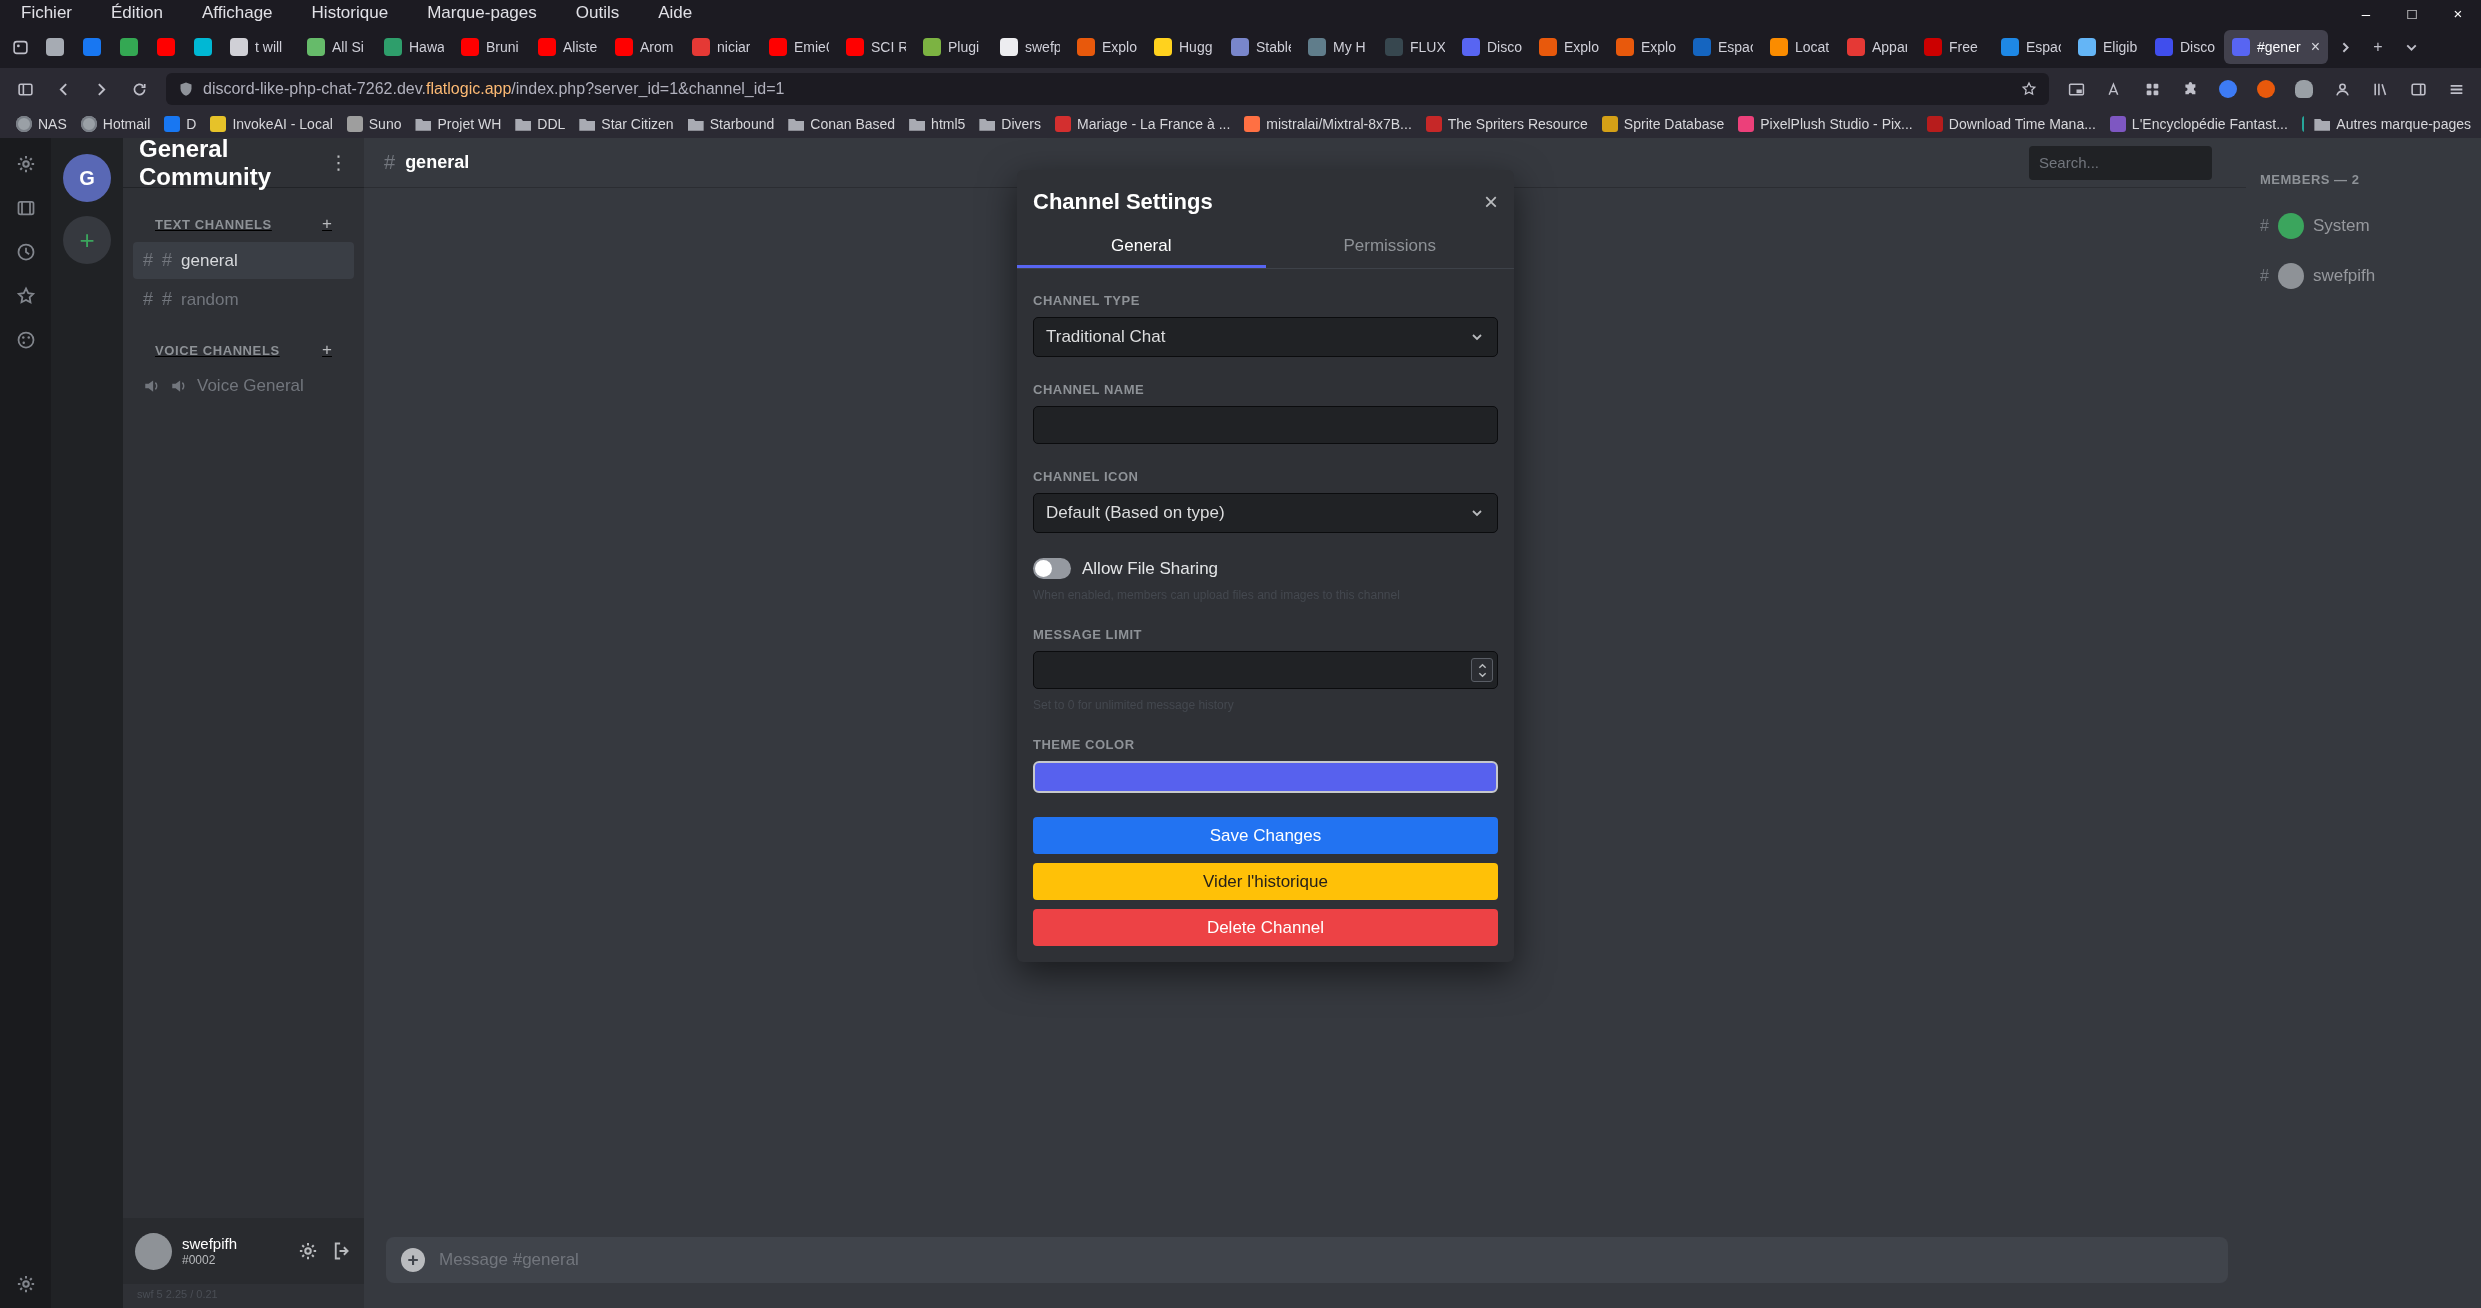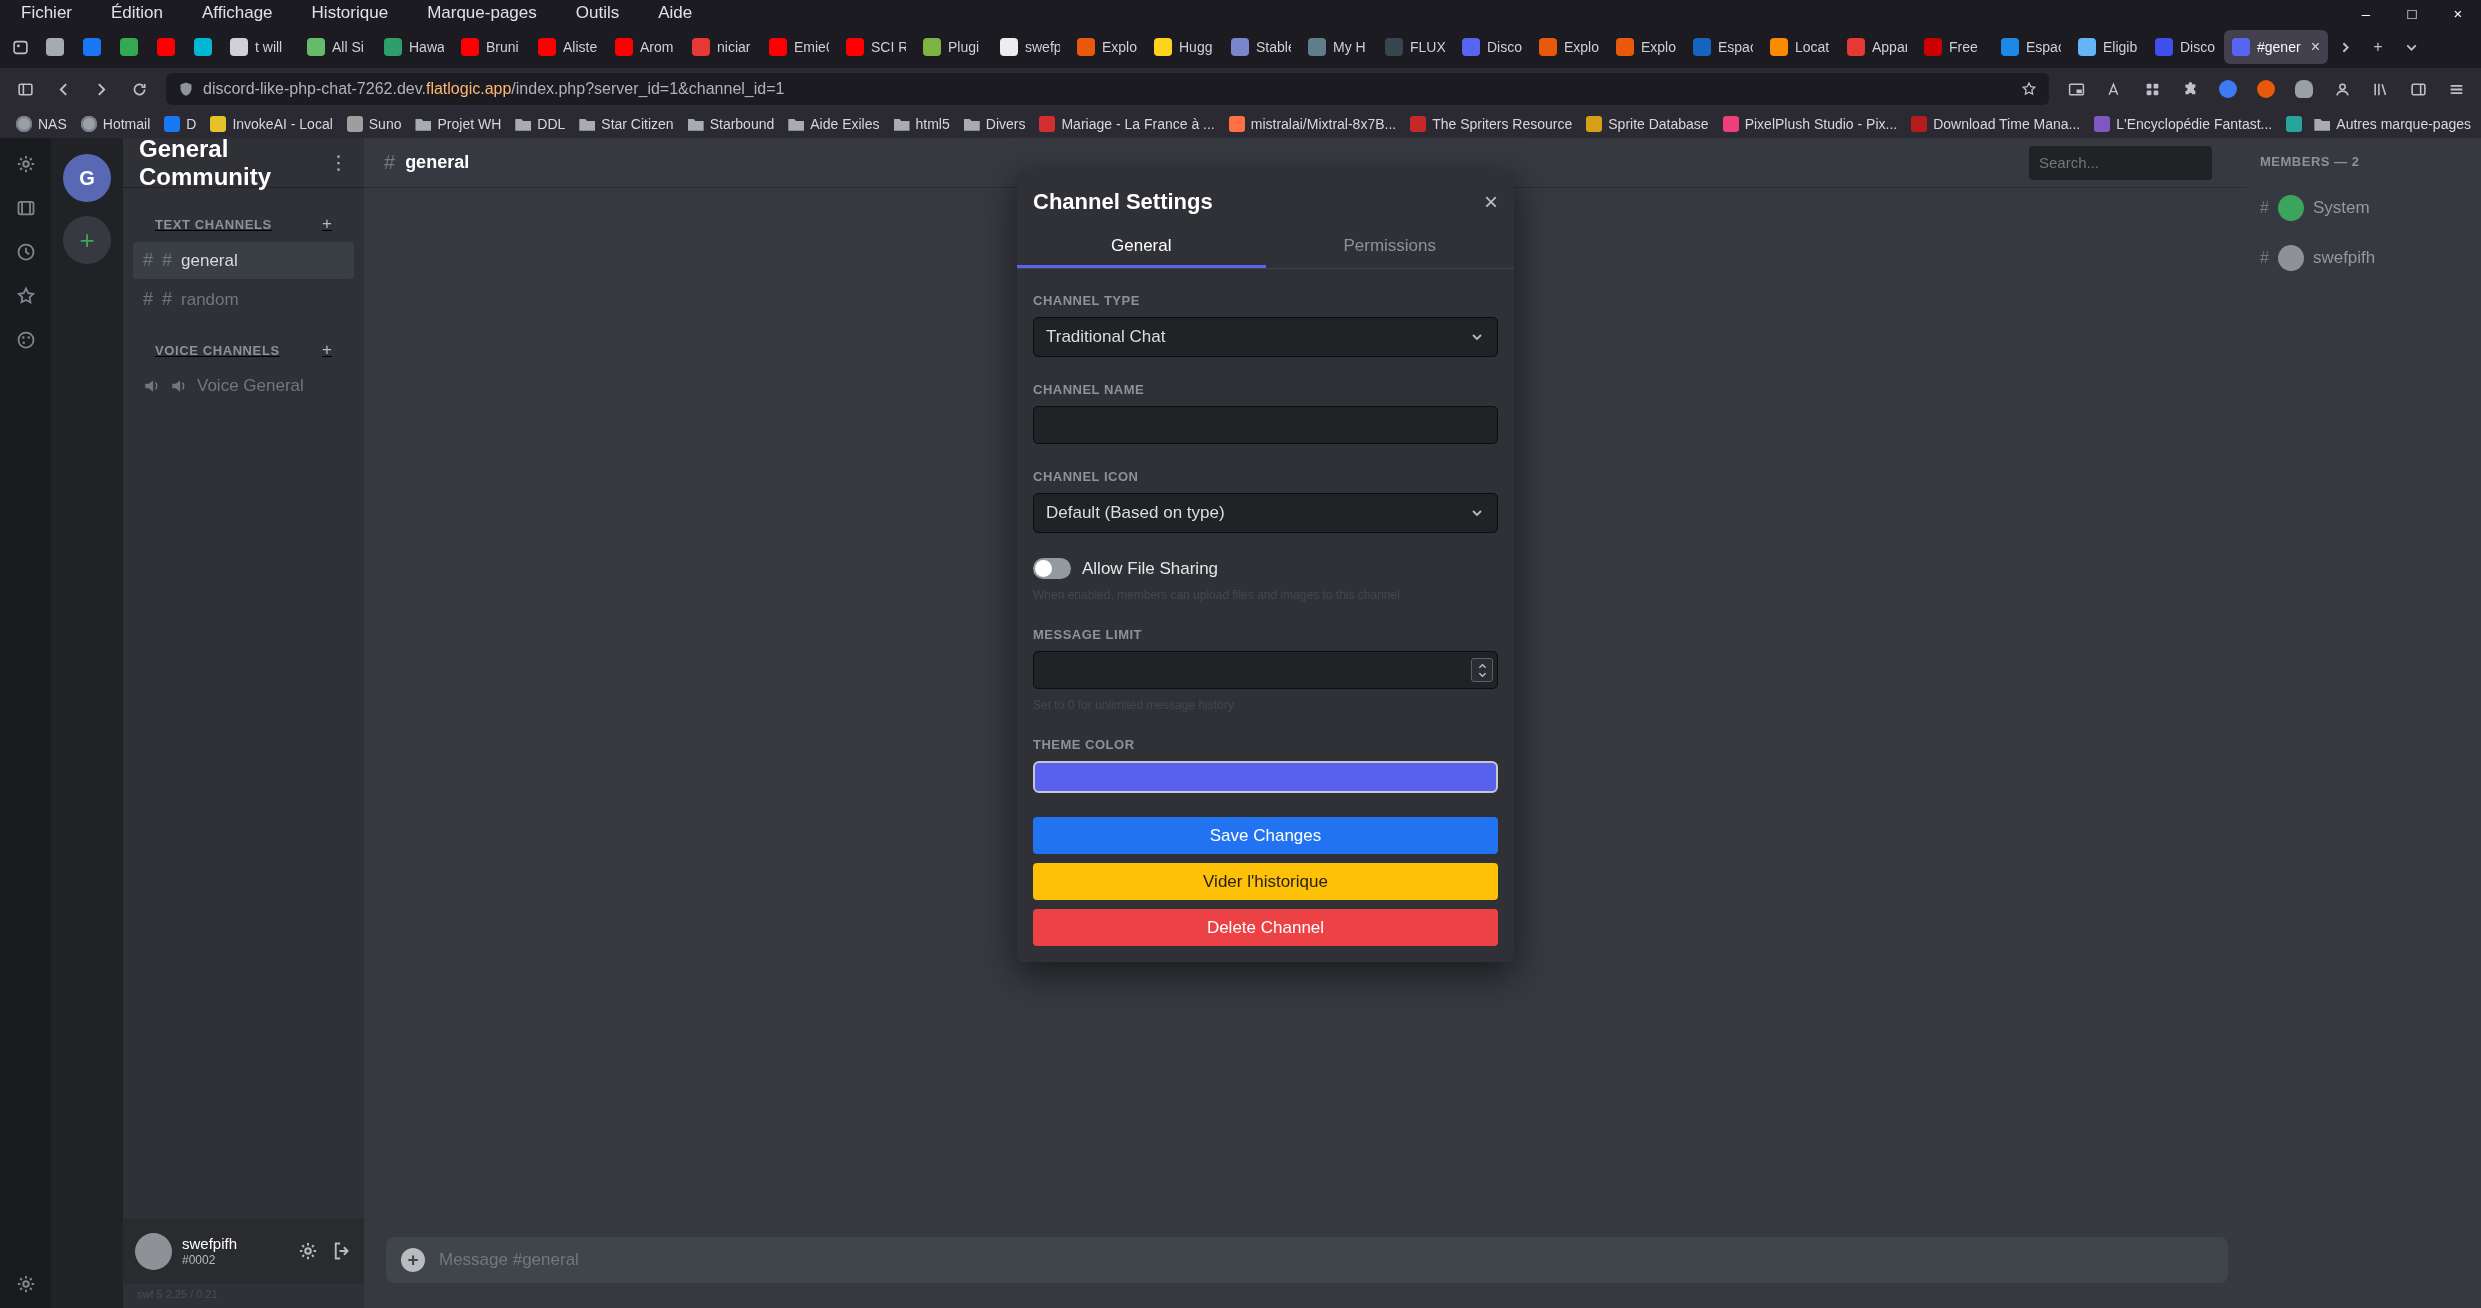--- a/index.html
+++ b/index.html
@@ -80,21 +80,21 @@
   .mh-hash { font-size:20px; color:#72767d; }
   .mh-name { font-size:18px; font-weight:700; color:#fff; }
   .search { margin-left:auto; margin-right:14px; width:183px; height:34px; background:#202225; border:none; border-radius:4px; padding:0 10px; color:#dcddde; font-size:15px; font-family:inherit; }
   .search::placeholder { color:#72767d; }
   .chat { flex:1; }
   .msg-bar { margin:0 18px 25px 22px; height:46px; background:#40444b; border-radius:8px; display:flex; align-items:center; gap:14px; padding:0 15px; }
   .plus-circle { width:24px; height:24px; border-radius:50%; background:#b9bbbe; color:#40444b; display:flex; align-items:center; justify-content:center; font-size:19px; font-weight:700; flex:none; }
   .msg-input { flex:1; background:transparent; border:none; color:#dcddde; font-size:17px; font-family:inherit; }
   .msg-input::placeholder { color:#72767d; }
 
-  .members { width:235px; padding:16px 8px 0 14px; }
+  .members { width:235px; padding:34px 8px 0 14px; }
   .mem-title { font-size:13px; font-weight:700; letter-spacing:.5px; color:#8e9297; }
   .mem-list { margin-top:26px; }
   .mem-row { display:flex; align-items:center; gap:9px; margin-bottom:24px; }
   .mem-hash { font-size:16px; color:#72767d; }
   .mem-avatar { width:26px; height:26px; border-radius:50%; background:var(--c,#8e9297); flex:none; }
   .mem-name { font-size:17px; color:#96989d; }
 
   
   .modal { position:absolute; left:1017px; top:171px; width:497px; background:#2f3136; border-radius:6px; box-shadow:0 12px 36px rgba(0,0,0,.55); color:#dcddde; }
   .m-head { display:flex; align-items:center; justify-content:space-between; padding:18px 16px 12px; }
@@ -461,21 +461,21 @@
           <span>Star Citizen</span>
         </div>
 
         <div class="bm-item">
           <span class="bicon folder"></span>
           <span>Starbound</span>
         </div>
 
         <div class="bm-item">
           <span class="bicon folder"></span>
-          <span>Aide Exiles</span>
+          <span>Conan Based</span>
         </div>
 
         <div class="bm-item">
           <span class="bicon folder"></span>
           <span>html5</span>
         </div>
 
         <div class="bm-item">
           <span class="bicon folder"></span>
           <span>Divers</span>

